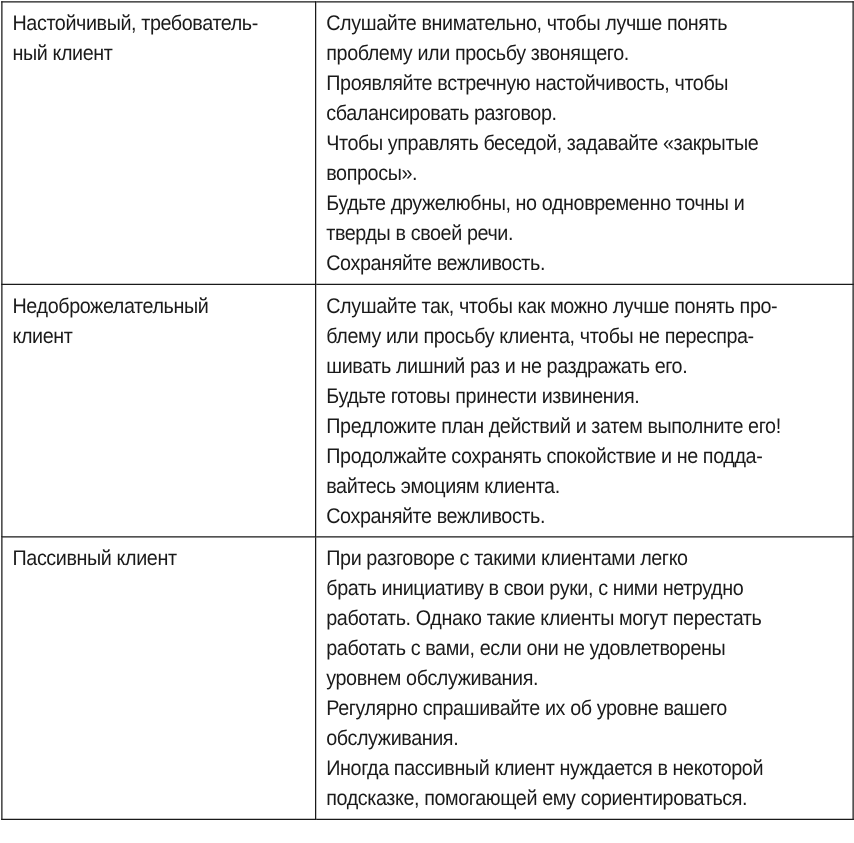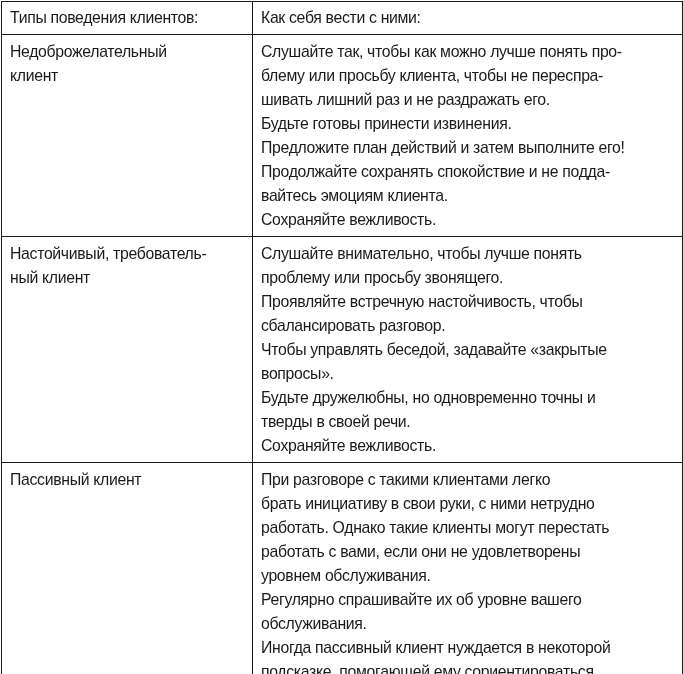--- a/index.html
+++ b/index.html
@@ -59,71 +59,59 @@
   </style>
 </head>
 <body>
 
 <table class="doc-table">
   <colgroup>
     <col class="c1">
     <col class="c2">
   </colgroup>
   <tbody>
-    <tr class="head-row">
+
+    <tr>
       <td>
         <div class="cell-inner">
-          <span class="head-cell-text">Типы поведения клиентов:</span>
+          <span class="type-line">Настойчивый, требователь-</span>
+          <span class="type-line">ный клиент</span>
         </div>
       </td>
       <td>
         <div class="cell-inner">
-          <span class="head-cell-text">Как себя вести с ними:</span>
+          <span class="advice-line">Слушайте внимательно, чтобы лучше понять</span>
+          <span class="advice-line">проблему или просьбу звонящего.</span>
+          <span class="advice-line">Проявляйте встречную настойчивость, чтобы</span>
+          <span class="advice-line">сбалансировать разговор.</span>
+          <span class="advice-line">Чтобы управлять беседой, задавайте «закрытые</span>
+          <span class="advice-line">вопросы».</span>
+          <span class="advice-line">Будьте дружелюбны, но одновременно точны и</span>
+          <span class="advice-line">тверды в своей речи.</span>
+          <span class="advice-line">Сохраняйте вежливость.</span>
         </div>
       </td>
     </tr>
 
     <tr>
       <td>
         <div class="cell-inner">
           <span class="type-line">Недоброжелательный</span>
           <span class="type-line">клиент</span>
         </div>
       </td>
       <td>
         <div class="cell-inner">
           <span class="advice-line">Слушайте так, чтобы как можно лучше понять про-</span>
           <span class="advice-line">блему или просьбу клиента, чтобы не переспра-</span>
           <span class="advice-line">шивать лишний раз и не раздражать его.</span>
           <span class="advice-line">Будьте готовы принести извинения.</span>
           <span class="advice-line">Предложите план действий и затем выполните его!</span>
           <span class="advice-line">Продолжайте сохранять спокойствие и не подда-</span>
           <span class="advice-line">вайтесь эмоциям клиента.</span>
-          <span class="advice-line">Сохраняйте вежливость.</span>
-        </div>
-      </td>
-    </tr>
-
-    <tr>
-      <td>
-        <div class="cell-inner">
-          <span class="type-line">Настойчивый, требователь-</span>
-          <span class="type-line">ный клиент</span>
-        </div>
-      </td>
-      <td>
-        <div class="cell-inner">
-          <span class="advice-line">Слушайте внимательно, чтобы лучше понять</span>
-          <span class="advice-line">проблему или просьбу звонящего.</span>
-          <span class="advice-line">Проявляйте встречную настойчивость, чтобы</span>
-          <span class="advice-line">сбалансировать разговор.</span>
-          <span class="advice-line">Чтобы управлять беседой, задавайте «закрытые</span>
-          <span class="advice-line">вопросы».</span>
-          <span class="advice-line">Будьте дружелюбны, но одновременно точны и</span>
-          <span class="advice-line">тверды в своей речи.</span>
           <span class="advice-line">Сохраняйте вежливость.</span>
         </div>
       </td>
     </tr>
 
     <tr>
       <td>
         <div class="cell-inner">
           <span class="type-line">Пассивный клиент</span>
         </div>

